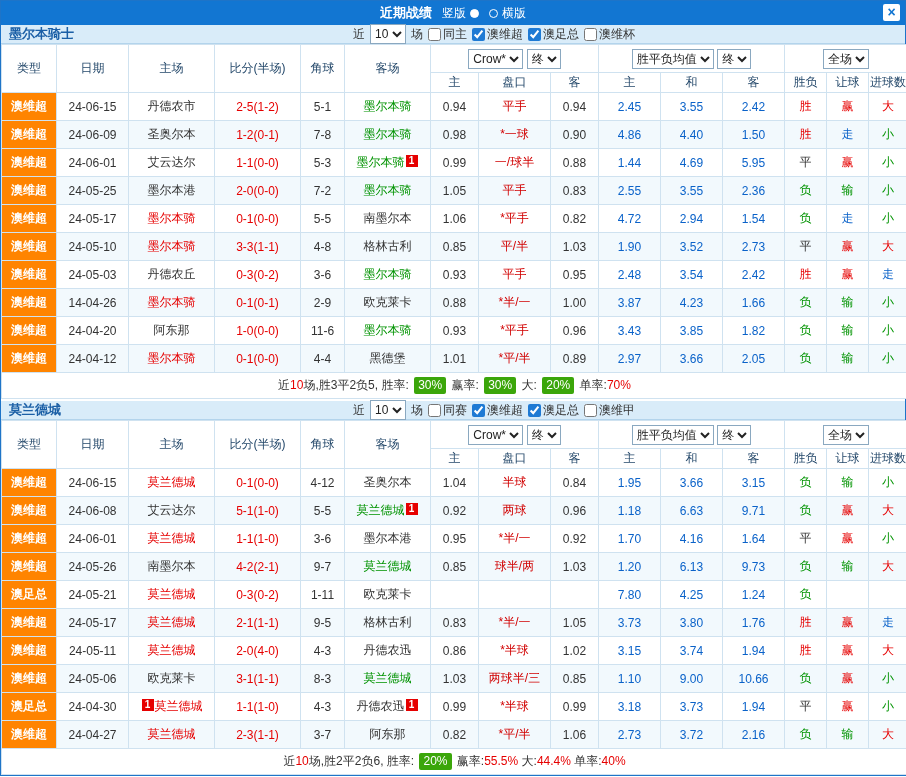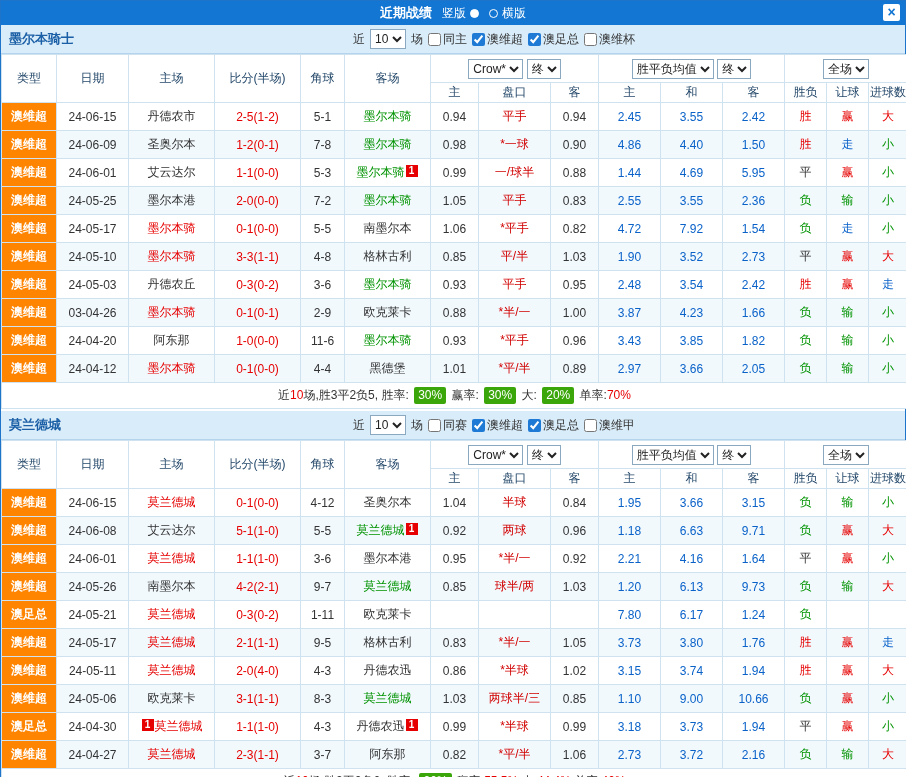--- a/index.html
+++ b/index.html
@@ -11,21 +11,21 @@
   .topbar-center{display:flex;align-items:center;gap:10px;}
   .topbar .title{font-weight:bold;font-size:13px;}
   .radio{display:inline-flex;align-items:center;gap:4px;cursor:pointer;font-size:12px;color:#fff;}
   .radio-dot{display:inline-block;width:9px;height:9px;border:1px solid #fff;border-radius:50%;box-sizing:border-box;}
   .radio-dot.filled{background:#fff;}
   .close{position:absolute;right:5px;top:3px;width:17px;height:17px;background:#fff;color:#1276d2;font-weight:bold;text-align:center;line-height:16px;font-size:14px;cursor:pointer;border-radius:2px;}
 
   
   .section{margin-top:0;}
   .section + .section{margin-top:2px;}
-  .sec-header{height:29px;background:#d9ecf9;border-bottom:1px solid #b3d4ec;display:flex;align-items:center;padding:0 8px;position:relative;box-sizing:border-box;}
+  .sec-header{height:19px;background:#d9ecf9;border-bottom:1px solid #b3d4ec;display:flex;align-items:center;padding:0 8px;position:relative;box-sizing:border-box;}
   .team-name{color:#1b5fa6;font-weight:bold;font-size:13px;}
   .sec-controls{position:absolute;left:352px;display:flex;align-items:center;gap:5px;}
   .sec-controls select,.filter-cell select{font-size:12px;height:20px;border:1px solid #8aa8c0;background:#fff;color:#222;}
   .cb{display:inline-flex;align-items:center;gap:2px;cursor:pointer;}
   .cb input{margin:0;accent-color:#1e7ad4;width:13px;height:13px;}
 
   
   table{width:906px;table-layout:fixed;border-collapse:collapse;background:#fff;}
   th,td{border:1px solid #cfe2f0;text-align:center;padding:0;height:27px;overflow:hidden;white-space:nowrap;}
   thead th{color:#25496b;font-weight:normal;background:#fff;}
@@ -219,21 +219,21 @@
             <td class="type">澳维超</td>
             <td class="date">24-05-17</td>
             <td class="team home-focus">墨尔本骑</td>
             <td class="score">0-1(0-0)</td>
             <td class="corner">5-5</td>
             <td class="team">南墨尔本</td>
             <td class="odd">1.06</td>
             <td class="hcap">*平手</td>
             <td class="odd">0.82</td>
             <td class="eu">4.72</td>
-            <td class="eu">7.92</td>
+            <td class="eu">2.94</td>
             <td class="eu">1.54</td>
             <td class="c-green">负</td>
             <td class="c-blue">走</td>
             <td class="c-green">小</td>
           </tr>
           <tr>
             <td class="type">澳维超</td>
             <td class="date">24-05-10</td>
             <td class="team home-focus">墨尔本骑</td>
             <td class="score">3-3(1-1)</td>
@@ -261,21 +261,21 @@
             <td class="odd">0.95</td>
             <td class="eu">2.48</td>
             <td class="eu">3.54</td>
             <td class="eu">2.42</td>
             <td class="c-red">胜</td>
             <td class="c-red">赢</td>
             <td class="c-blue">走</td>
           </tr>
           <tr>
             <td class="type">澳维超</td>
-            <td class="date">03-04-26</td>
+            <td class="date">14-04-26</td>
             <td class="team home-focus">墨尔本骑</td>
             <td class="score">0-1(0-1)</td>
             <td class="corner">2-9</td>
             <td class="team">欧克莱卡</td>
             <td class="odd">0.88</td>
             <td class="hcap">*半/一</td>
             <td class="odd">1.00</td>
             <td class="eu">3.87</td>
             <td class="eu">4.23</td>
             <td class="eu">1.66</td>
@@ -441,21 +441,21 @@
           <tr>
             <td class="type">澳维超</td>
             <td class="date">24-06-01</td>
             <td class="team home-focus">莫兰德城</td>
             <td class="score">1-1(1-0)</td>
             <td class="corner">3-6</td>
             <td class="team">墨尔本港</td>
             <td class="odd">0.95</td>
             <td class="hcap">*半/一</td>
             <td class="odd">0.92</td>
-            <td class="eu">2.21</td>
+            <td class="eu">1.70</td>
             <td class="eu">4.16</td>
             <td class="eu">1.64</td>
             <td class="c-dark">平</td>
             <td class="c-red">赢</td>
             <td class="c-green">小</td>
           </tr>
           <tr>
             <td class="type">澳维超</td>
             <td class="date">24-05-26</td>
             <td class="team">南墨尔本</td>
@@ -476,21 +476,21 @@
             <td class="type">澳足总</td>
             <td class="date">24-05-21</td>
             <td class="team home-focus">莫兰德城</td>
             <td class="score">0-3(0-2)</td>
             <td class="corner">1-11</td>
             <td class="team">欧克莱卡</td>
             <td class="odd"></td>
             <td class="hcap"></td>
             <td class="odd"></td>
             <td class="eu">7.80</td>
-            <td class="eu">6.17</td>
+            <td class="eu">4.25</td>
             <td class="eu">1.24</td>
             <td class="c-green">负</td>
             <td class=""></td>
             <td class=""></td>
           </tr>
           <tr>
             <td class="type">澳维超</td>
             <td class="date">24-05-17</td>
             <td class="team home-focus">莫兰德城</td>
             <td class="score">2-1(1-1)</td>

